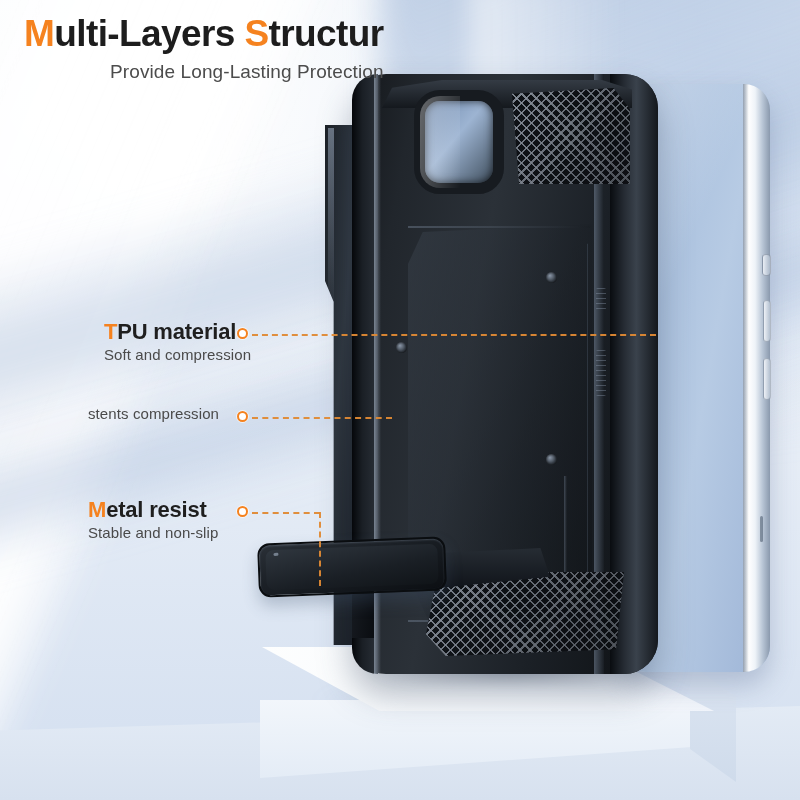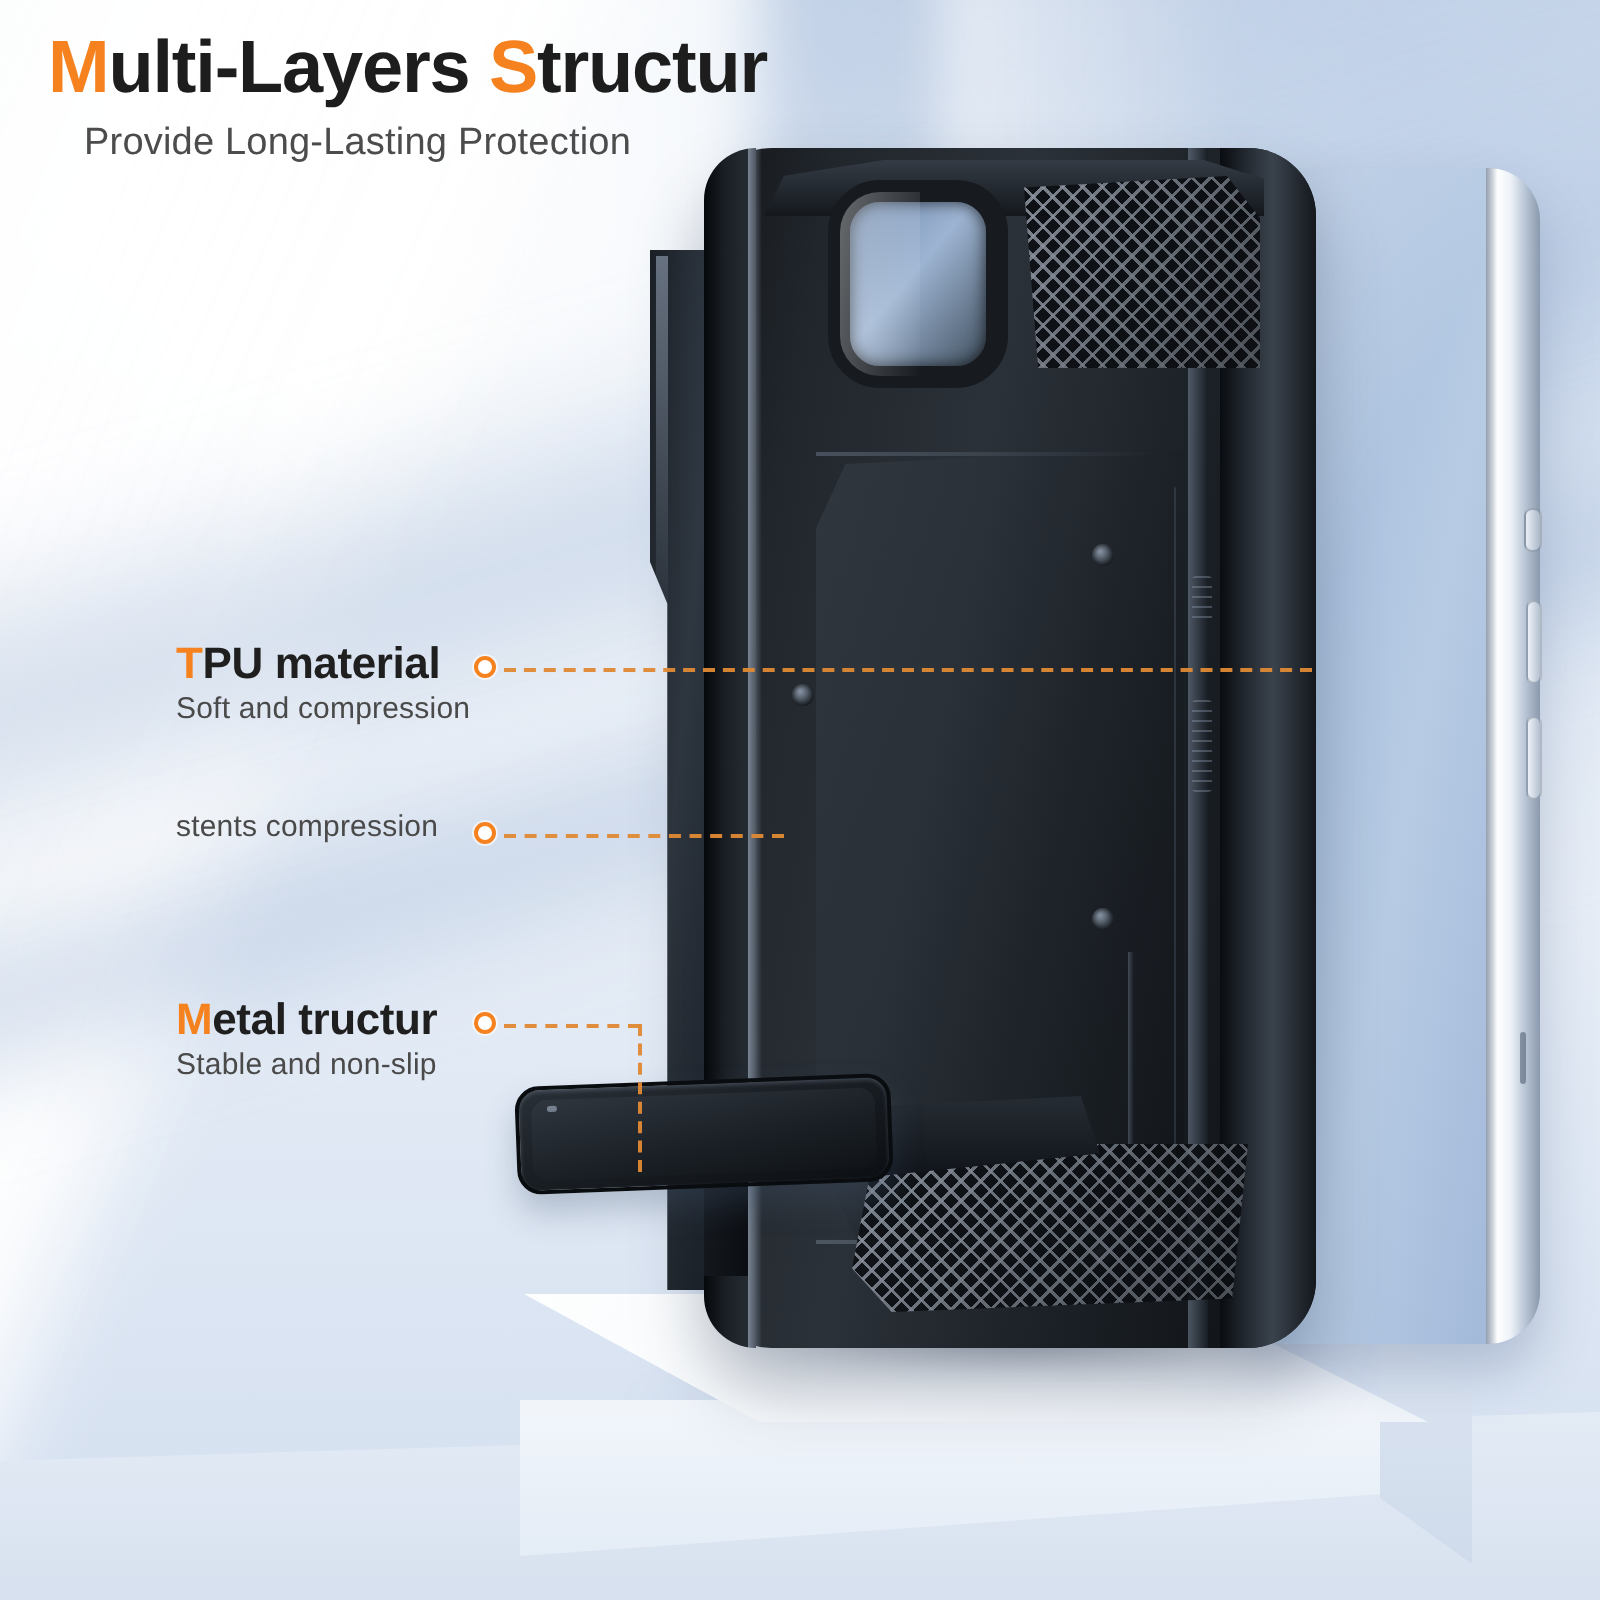--- a/index.html
+++ b/index.html
@@ -59,21 +59,21 @@
     background:linear-gradient(160deg, rgba(168,189,219,.75) 0%, rgba(185,203,228,.35) 60%, rgba(200,215,235,0) 100%);
     filter:blur(16px);
   }
   .beam-f { 
     left:470px; top:-20px; width:150px; height:430px;
     background:linear-gradient(90deg, rgba(255,255,255,.55) 0%, rgba(255,255,255,0) 100%);
     filter:blur(12px);
   }
 
   
-  .header { position:absolute; left:24px; top:14px; z-index:40; }
+  .header { position:absolute; left:24px; top:14px; z-index:40;text-align:right; }
   .title {
     font-size:37px; font-weight:bold; letter-spacing:-.6px;
     color:#1d1d1d; line-height:1.08; white-space:nowrap;
   }
   .title .hl { color:#F5821F; }
   .subtitle {
     margin-top:7px; font-size:19px; color:#4c4c4c;
     letter-spacing:.1px; white-space:nowrap;margin-left:18px;
   }
 
@@ -401,35 +401,35 @@
     </div>
   </div>
 
   <div class="header">
     <div class="title"><span class="hl">M</span><span>ulti-Layers </span><span class="hl">S</span><span>tructur</span></div>
     <div class="subtitle">Provide Long-Lasting Protection</div>
   </div>
 
   <div class="callouts">
 
-    <div class="callout" style="left:88px; top:320px;">
+    <div class="callout" style="left:104px; top:320px;">
       <div class="co-head"><span class="hl">T</span><span>PU material</span></div>
       <div class="co-sub">Soft and compression</div>
     </div>
     <div class="marker" style="left:237px; top:328px;"></div>
     <div class="leader" style="left:252px; top:334px; width:404px;"></div>
 
     <div class="callout" style="left:88px; top:403px;">
       <div class="co-sub">stents compression</div>
     </div>
     <div class="marker" style="left:237px; top:411px;"></div>
     <div class="leader" style="left:252px; top:417px; width:140px;"></div>
 
     <div class="callout" style="left:88px; top:498px;">
-      <div class="co-head"><span class="hl">M</span><span>etal tructur</span></div>
+      <div class="co-head"><span class="hl">M</span><span>etal resist</span></div>
       <div class="co-sub">Stable and non-slip</div>
     </div>
     <div class="marker" style="left:237px; top:506px;"></div>
     <div class="leader" style="left:252px; top:512px; width:68px;"></div>
     <div class="leader-v" style="left:319px; top:512px; height:74px;"></div>
   </div>
 
 </div>
 
 </body></html>

